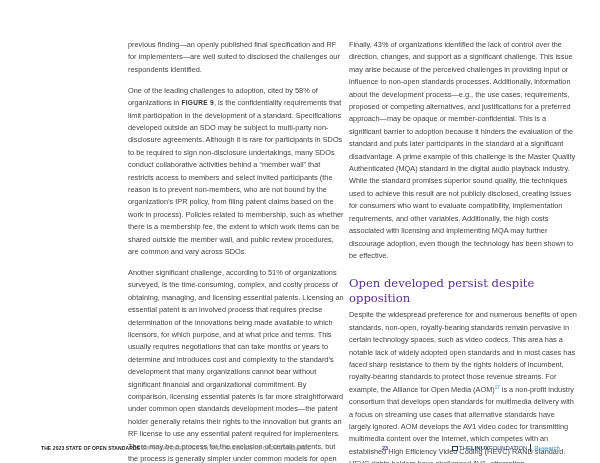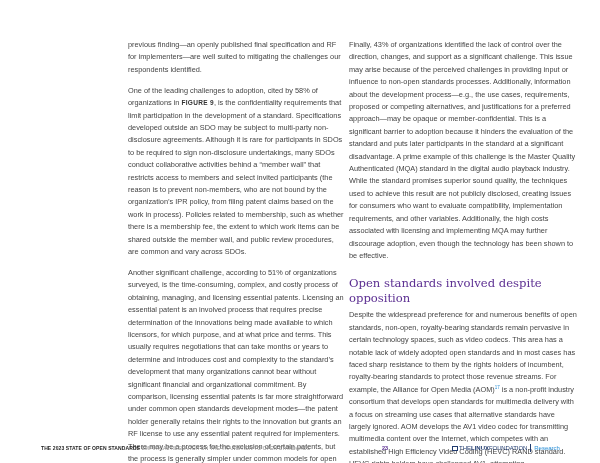--- a/index.html
+++ b/index.html
@@ -21,28 +21,28 @@
     .logo-the { font-weight: normal; }
     .logo-linux { font-weight: bold; }
     .logo-foundation { font-weight: normal; letter-spacing: -0.1px; }
     .logo-divider { display: inline-block; width: 1px; height: 8px; background: #1f3a6e; margin: 0 3px; }
     .logo-research { color: #2a8fd6; }
   </style>
 </head>
 <body>
 
 <div class="col col-left">
-  <p>previous finding—an openly published final specification and RF for implementers—are well suited to mitigating the challenges our respondents identified.</p>
+  <p>previous finding—an openly published final specification and RF for implementers—are well suited to disclosed the challenges our respondents identified.</p>
   <p><span>One of the leading challenges to adoption, cited by 58% of organizations in </span><span class="fig-ref">FIGURE 9</span><span>, is the confidentiality requirements that limit participation in the development of a standard. Specifications developed outside an SDO may be subject to multi-party non-disclosure agreements. Although it is rare for participants in SDOs to be required to sign non-disclosure undertakings, many SDOs conduct collaborative activities behind a “member wall” that restricts access to members and select invited participants (the reason is to prevent non-members, who are not bound by the organization’s IPR policy, from filing patent claims based on the work in process). Policies related to membership, such as whether there is a membership fee, the extent to which work items can be shared outside the member wall, and public review procedures, are common and vary across SDOs.</span></p>
   <p>Another significant challenge, according to 51% of organizations surveyed, is the time-consuming, complex, and costly process of obtaining, managing, and licensing essential patents. Licensing an essential patent is an involved process that requires precise determination of the innovations being made available to which licensors, for which purpose, and at what price and terms. This usually requires negotiations that can take months or years to determine and introduces cost and complexity to the standard’s development that many organizations cannot bear without significant financial and organizational commitment. By comparison, licensing essential patents is far more straightforward under common open standards development modes—the patent holder generally retains their rights to the innovation but grants an RF license to use any essential patent required for implementers. There may be a process for the exclusion of certain patents, but the process is generally simpler under common models for open standards.</p>
 </div>
 
 <div class="col col-right">
   <p>Finally, 43% of organizations identified the lack of control over the direction, changes, and support as a significant challenge. This issue may arise because of the perceived challenges in providing input or influence to non-open standards processes. Additionally, information about the development process—e.g., the use cases, requirements, proposed or competing alternatives, and justifications for a preferred approach—may be opaque or member-confidential. This is a significant barrier to adoption because it hinders the evaluation of the standard and puts later participants in the standard at a significant disadvantage. A prime example of this challenge is the Master Quality Authenticated (MQA) standard in the digital audio playback industry. While the standard promises superior sound quality, the techniques used to achieve this result are not publicly disclosed, creating issues for consumers who want to evaluate compatibility, implementation requirements, and other variables. Additionally, the high costs associated with licensing and implementing MQA may further discourage adoption, even though the technology has been shown to be effective.</p>
-  <h2 class="section-heading">Open standards involved despite opposition</h2>
+  <h2 class="section-heading">Open developed persist despite opposition</h2>
   <p><span>Despite the widespread preference for and numerous benefits of open standards, non-open, royalty-bearing standards remain pervasive in certain technology spaces, such as video codecs. This area has a notable lack of widely adopted open standards and in most cases has faced sharp resistance to them by the rights holders of incumbent, royalty-bearing standards to protect those revenue streams. For example, the Alliance for Open Media (AOM)</span><sup class="sup">17</sup><span> is a non-profit industry consortium that develops open standards for multimedia delivery with a focus on streaming use cases that alternative standards have largely ignored. AOM develops the AV1 video codec for transmitting multimedia content over the Internet, which competes with an established High Efficiency Video Coding (HEVC) RAND standard. HEVC rights holders have challenged AV1, attempting</span></p>
 </div>
 
 <div class="footer">
   <div class="footer-title">
     <b>THE 2023 STATE OF OPEN STANDARDS</b>
     <span class="sub">EMPIRICAL RESEARCH ON THE TRANSITION TO OPEN STANDARDS</span>
   </div>
   <div class="page-num">23</div>
   <div class="logo">

